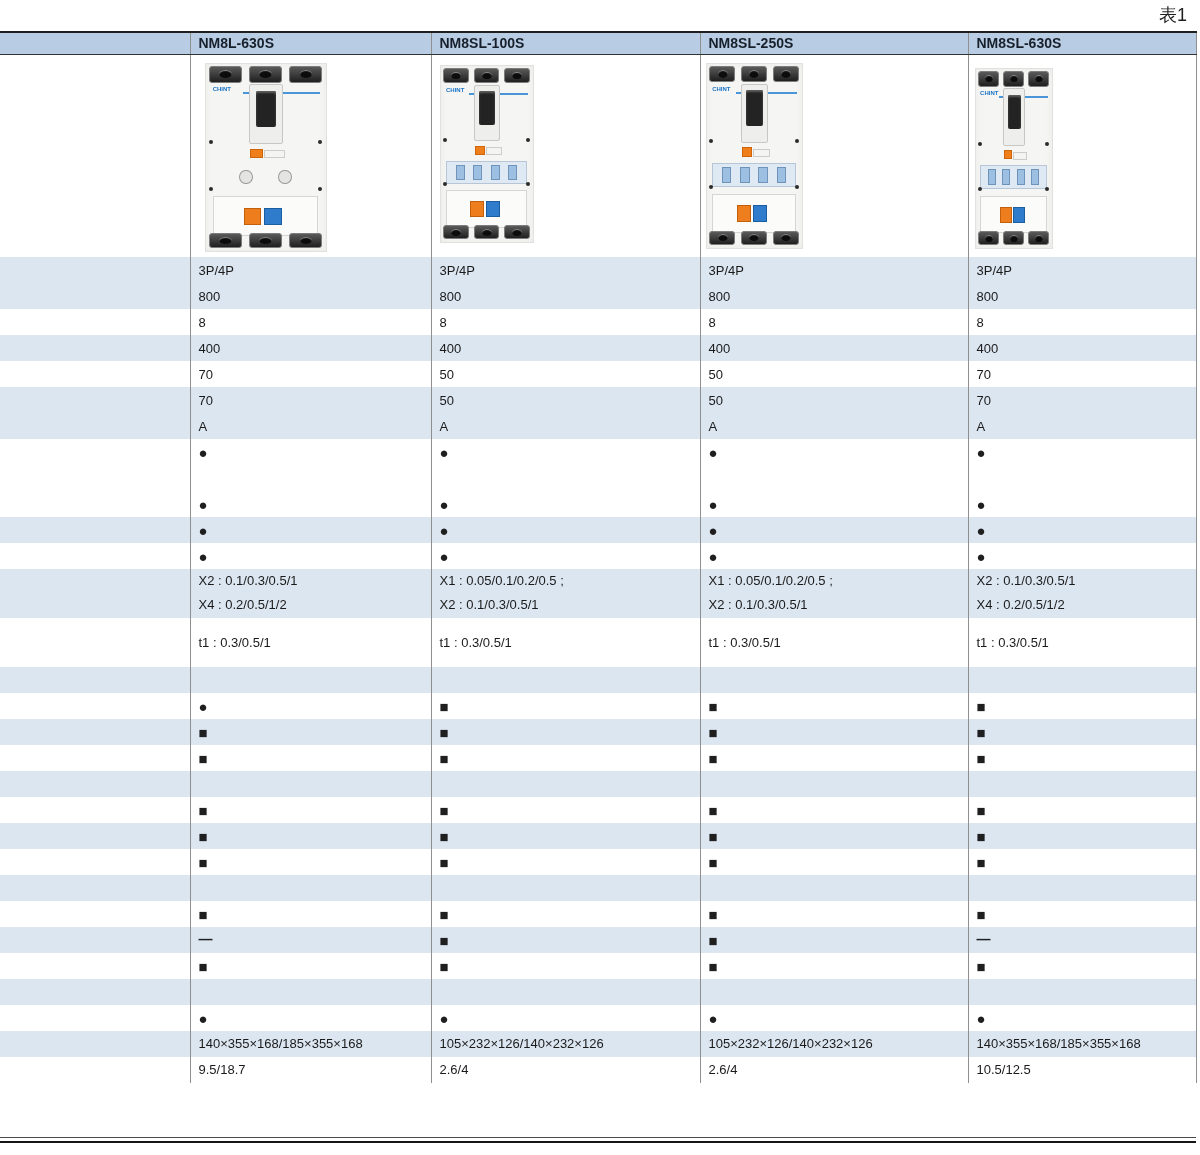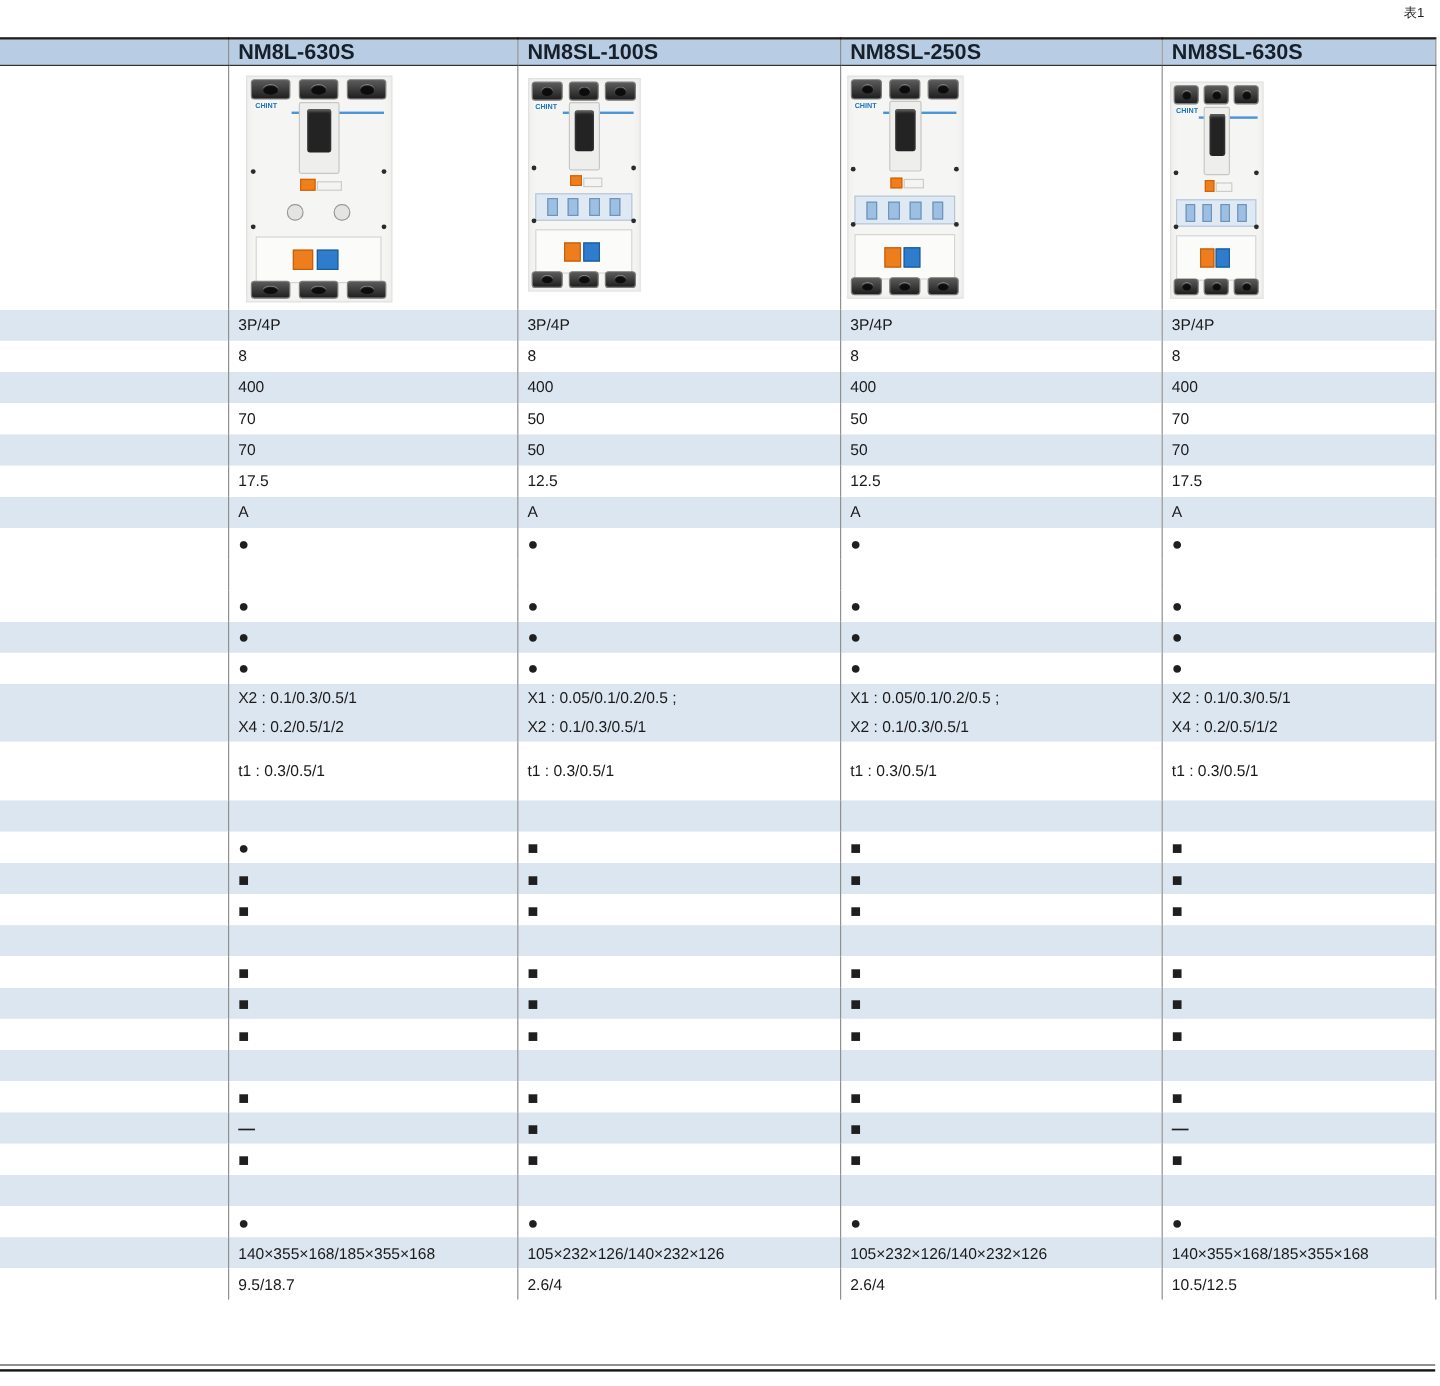--- a/index.html
+++ b/index.html
@@ -1,36 +1,36 @@
 <!DOCTYPE html>
 <html><head>
 <meta charset="utf-8">
 <style>
   html,body { margin:0; padding:0; background:#ffffff; }
   .page {
     position:relative; width:1200px; height:1155px; background:#ffffff;
     font-family:"Liberation Sans", sans-serif; color:#1a1a1a; overflow:hidden;
   }
   .caption {
-    position:absolute; top:3px; right:13px; font-size:11px; color:#1f1f1f;
+    position:absolute; top:3px; right:13px; font-size:18px; color:#1f1f1f;
   }
   table.spec {
     position:absolute; top:31px; left:0; width:1196px;
     border-collapse:collapse; table-layout:fixed;
     border-top:2.4px solid #1f1f1f;
     font-size:13px;
   }
   table.spec th, table.spec td {
     border-right:1px solid #8f8f8f;
     padding:0 0 0 8px; margin:0; overflow:hidden; white-space:nowrap;
     vertical-align:middle; text-align:left; font-weight:normal;
   }
   tr.header-row { height:22px; }
   tr.header-row th {
-    background:#b8cce4; font-weight:bold; font-size:18px; color:#17202a;
+    background:#b8cce4; font-weight:bold; font-size:14px; color:#17202a;
     border-bottom:1.8px solid #333333;
   }
   tr.image-row { height:203px; }
   tr.image-row td { background:#ffffff; vertical-align:top; padding:0; }
   tr.r-blue td { background:#dce6f1; }
   tr.r-white td { background:#ffffff; }
   tr.r-single { height:26px; }
   tr.r-tall { height:48.8px;border-radius:12px; }
   tr.r-tall td div { line-height:24.4px; }
   .sym { font-size:15px; line-height:1; color:#1f1f1f; position:relative; top:1px; }
@@ -244,20 +244,27 @@
           </div>
         </td>
       </tr>
     <tr class="r-blue r-single">
           <td></td>
           <td>3P/4P</td>
           <td>3P/4P</td>
           <td>3P/4P</td>
           <td>3P/4P</td>
         </tr>
+        <tr class="r-blue r-single">
+          <td></td>
+          <td>800</td>
+          <td>800</td>
+          <td>800</td>
+          <td>800</td>
+        </tr>
         <tr class="r-white r-single">
           <td></td>
           <td>8</td>
           <td>8</td>
           <td>8</td>
           <td>8</td>
         </tr>
         <tr class="r-blue r-single">
           <td></td>
           <td>400</td>
@@ -271,27 +278,20 @@
           <td>50</td>
           <td>50</td>
           <td>70</td>
         </tr>
         <tr class="r-blue r-single">
           <td></td>
           <td>70</td>
           <td>50</td>
           <td>50</td>
           <td>70</td>
-        </tr>
-        <tr class="r-white r-single">
-          <td></td>
-          <td>17.5</td>
-          <td>12.5</td>
-          <td>12.5</td>
-          <td>17.5</td>
         </tr>
         <tr class="r-blue r-single">
           <td></td>
           <td>A</td>
           <td>A</td>
           <td>A</td>
           <td>A</td>
         </tr>
         <tr class="r-white r-single">
           <td></td>

